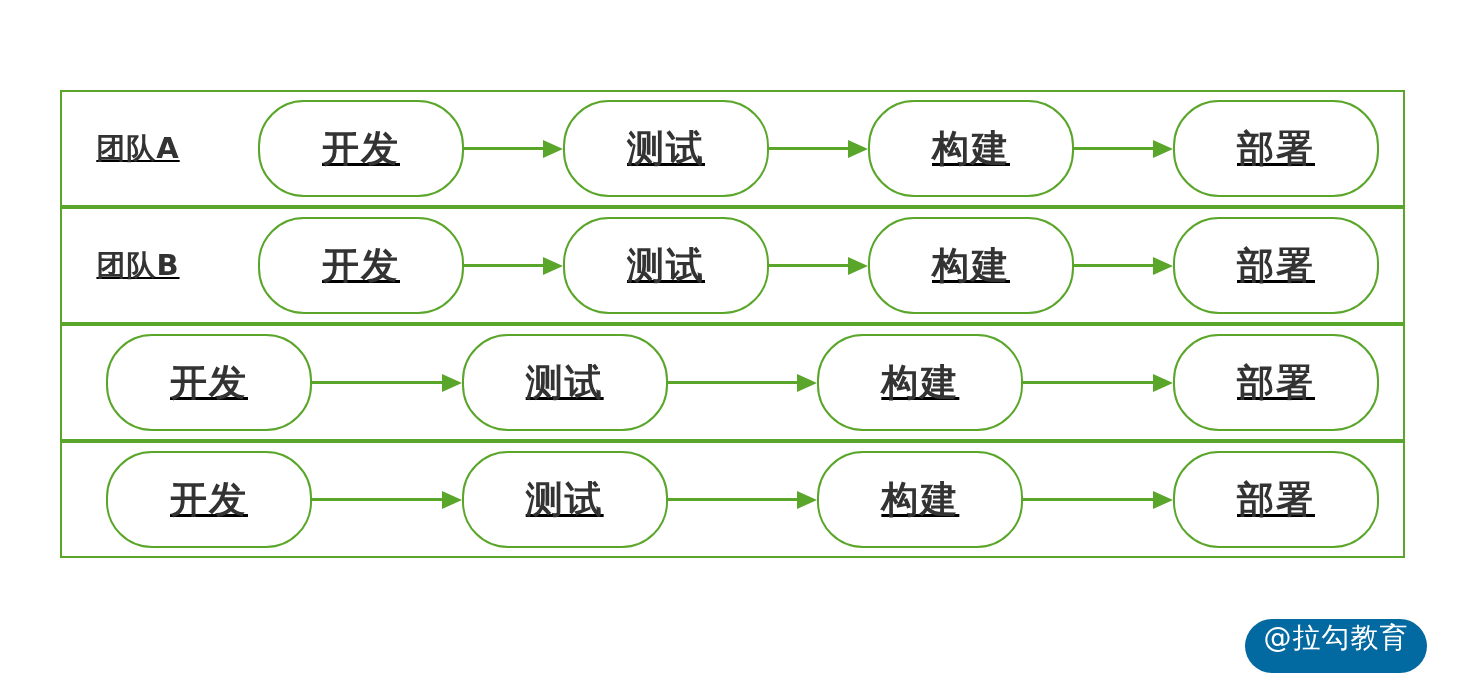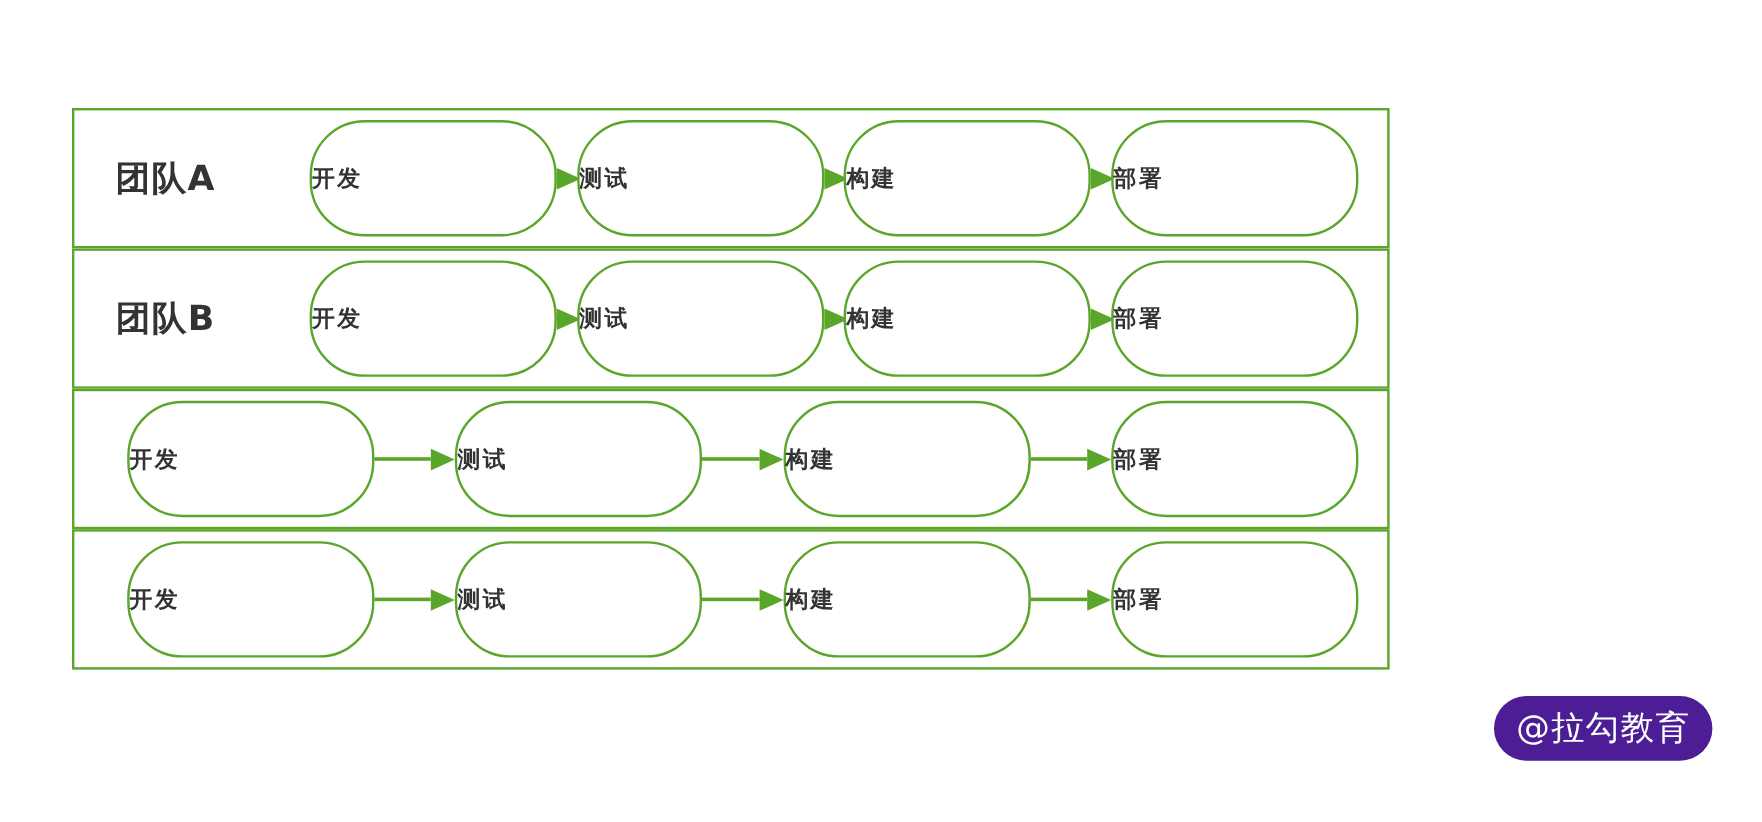--- a/index.html
+++ b/index.html
@@ -7,21 +7,21 @@
     --text:#333333;
   }
   html,body{margin:0;padding:0;background:#ffffff;}
   body{
     width:1468px;height:685px;
     font-family:"DejaVu Sans","Liberation Sans",sans-serif;
     position:relative;overflow:hidden;
   }
   .canvas{position:absolute;inset:0;background:#ffffff;}
   .swimlanes{
-    position:absolute;left:60px;top:90px;width:1098px;
+    position:absolute;left:60px;top:90px;width:1345px;text-decoration:underline;
   }
   .lane{
     box-sizing:border-box;
     height:117px;
     border:2px solid var(--green);
     background:#ffffff;
     display:flex;
     align-items:center;
   }
   .team{
@@ -34,22 +34,22 @@
   }
   .stage{
     box-sizing:border-box;
     flex:0 0 206px;
     height:97px;
     border:2px solid var(--green);
     border-radius:46px;
     background:#ffffff;
     display:flex;
     align-items:center;
-    justify-content:flex-start;
-    font-size:19px;
+    justify-content:center;
+    font-size:37px;
     font-weight:bold;
     color:var(--text);
     letter-spacing:2px;
   }
   .stage.first{margin-left:44px;}
   .stage.last{margin-right:24px;}
   .arrow{
     flex:1 1 auto;
     display:flex;
     align-items:center;
@@ -62,27 +62,27 @@
     background:var(--green);
   }
   .arrow .head{
     width:0;height:0;
     border-left:20px solid var(--green);
     border-top:9px solid transparent;
     border-bottom:9px solid transparent;
   }
   .watermark{
     position:absolute;
-    left:1245px;top:580px;
+    left:1245px;top:619px;
     width:182px;height:54px;
     border-radius:27px;
-    background:#4c1d95;
+    background:#0369a1;
     color:#ffffff;
     display:flex;
-    align-items:center;
+    align-items:flex-start;
     justify-content:center;
     font-size:28px;
     letter-spacing:1px;
   }
 </style>
 </head>
 <body>
 
 <div class="canvas">
 

